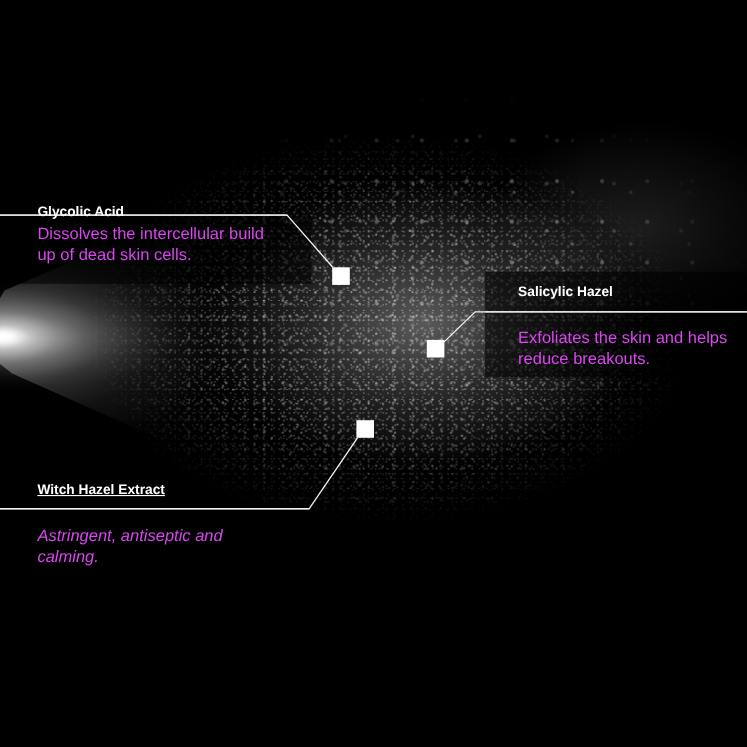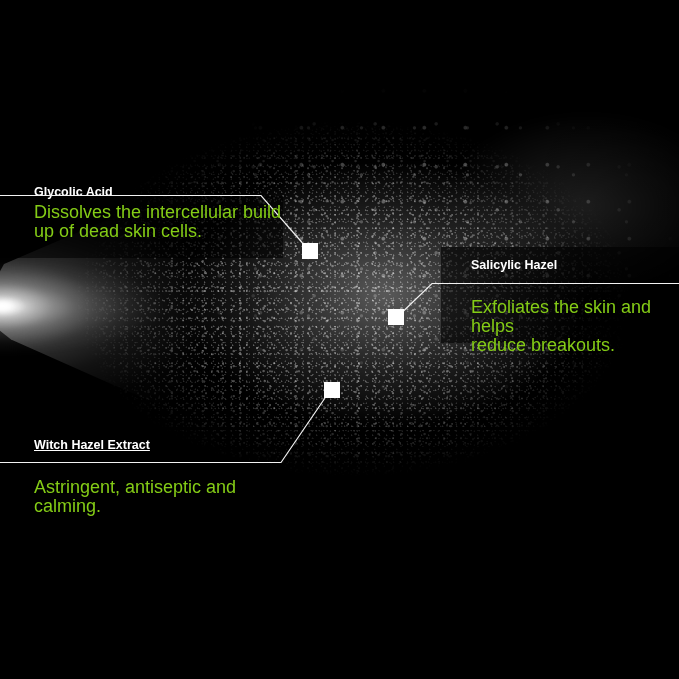--- a/index.html
+++ b/index.html
@@ -178,22 +178,22 @@
   }
 
   .callout-rule {
     position: absolute;
     height: 1px;
     background: #f2f2f2;
   }
 
   .callout-body {
     position: absolute;
-    color: #84cc16;
-    font-size: 18px;
+    color: #d946ef;
+    font-size: 15px;
     line-height: 19px;
     white-space: pre-line;
   }
 
   
   .leader-svg {
     position: absolute;
     inset: 0;
     width: 679px;
     height: 679px;
@@ -223,21 +223,21 @@
   
   #salicylic-panel  { left: 441px; top: 247px; width: 238px; height: 96px; }
   #salicylic-title  { left: 471px; top: 258px; }
   #salicylic-rule   { left: 441px; top: 283px; width: 238px; }
   #salicylic-body   { left: 471px; top: 298px; width: 205px; }
   #salicylic-marker { left: 388px; top: 309px; }
 
   
   #witch-title      { left: 34px;  top: 438px; text-decoration: underline; }
   #witch-rule       { left: 0px;   top: 462px; width: 281px; }
-  #witch-body       { left: 34px;  top: 478px; width: 250px; }
+  #witch-body       { left: 34px;  top: 478px; width: 250px; font-style: italic; }
   #witch-marker     { left: 324px; top: 382px; }
 </style>
 </head>
 <body>
 
 <div id="stage">
 
   <div class="photo-layer">
     <div class="spray-cone"></div>
     <div class="spray-cloud"></div>

